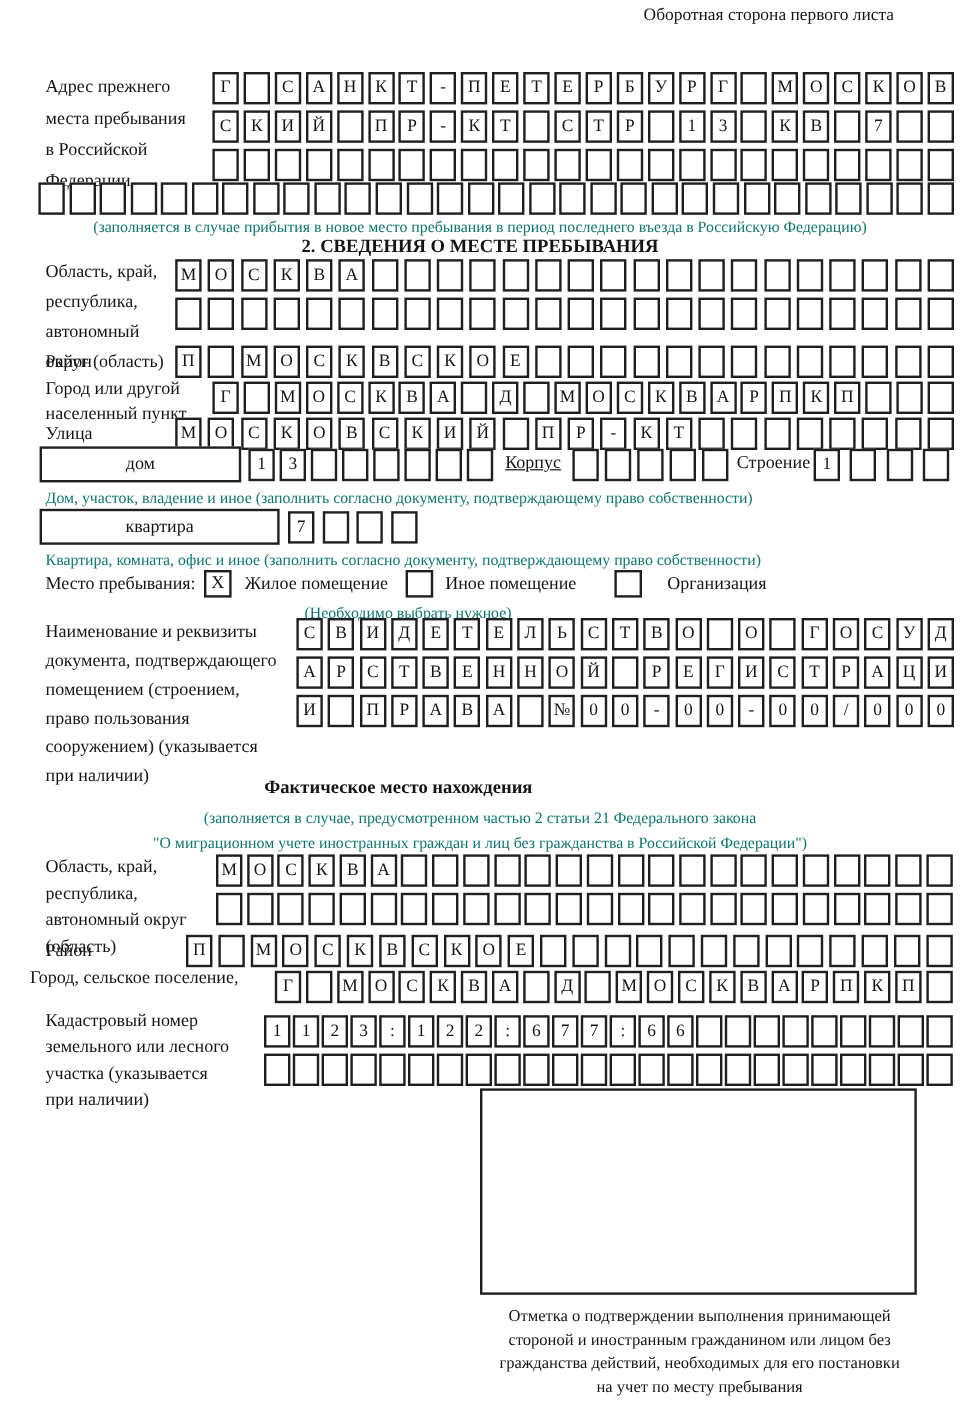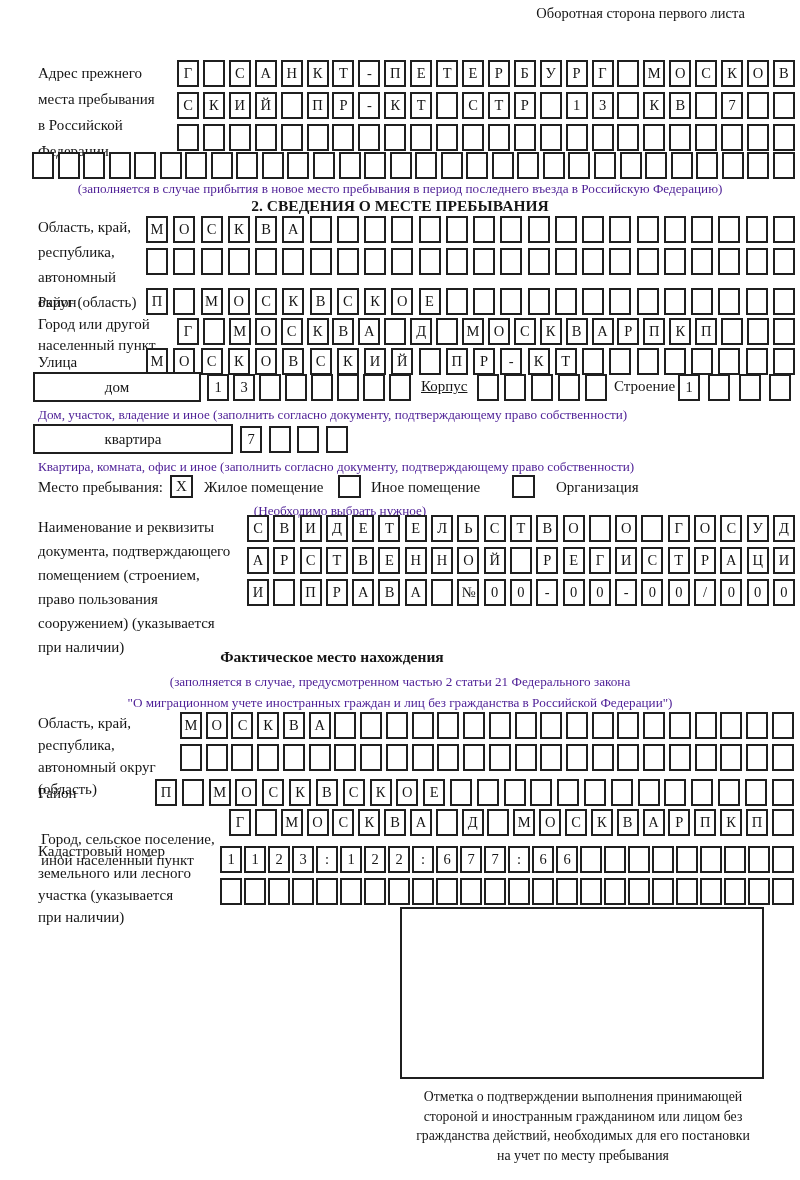--- a/index.html
+++ b/index.html
@@ -2,21 +2,21 @@
 <html><head>
 <meta charset="utf-8">
 <style>
   html,body{margin:0;padding:0;background:#fff;}
   .page{position:relative;width:800px;height:1180px;background:#ffffff;
         font-family:"Liberation Serif", serif;color:#151515;overflow:hidden;}
   .abs{position:absolute;}
   .lbl{font-size:15px;line-height:26px;}
   .lbl.tight{line-height:21px;}
   .lbl.mid{line-height:22px;}
-  .note{font-size:13.2px;color:#4c1d95;}
+  .note{font-size:13.2px;color:#0f766e;}
   .center{text-align:center;}
   .bold{font-weight:bold;}
   .cellrow{position:absolute;display:flex;justify-content:space-between;}
   .cell{width:22px;height:27px;border:2px solid #1f1f1f;box-sizing:border-box;
         display:flex;align-items:center;justify-content:center;
         font-size:14.5px;background:#fff;flex:none;}
   .wordbox{position:absolute;border:2px solid #1f1f1f;box-sizing:border-box;height:30px;
            display:flex;align-items:center;justify-content:center;font-size:15px;background:#fff;}
   .chk{width:23px;height:23px;border:2px solid #1f1f1f;box-sizing:border-box;display:flex;
        align-items:center;justify-content:center;font-size:15px;background:#fff;}
@@ -506,23 +506,22 @@
       <div class="cell"></div>
       <div class="cell"></div>
       <div class="cell"></div>
       <div class="cell"></div>
       <div class="cell"></div>
       <div class="cell"></div>
       <div class="cell"></div>
       <div class="cell"></div>
     </div>
 
-  <div class="abs lbl tight" style="left:41px;top:805px;width:195px;margin-top:24px;">
+  <div class="abs lbl tight" style="left:25px;top:805px;width:195px;">
       <div>Город, сельское поселение,</div>
-      <div>иной населенный пункт</div>
     </div>
   <div class="cellrow" style="left:229px;top:809px;width:565px;">
       <div class="cell">Г</div>
       <div class="cell"></div>
       <div class="cell">М</div>
       <div class="cell">О</div>
       <div class="cell">С</div>
       <div class="cell">К</div>
       <div class="cell">В</div>
       <div class="cell">А</div>

